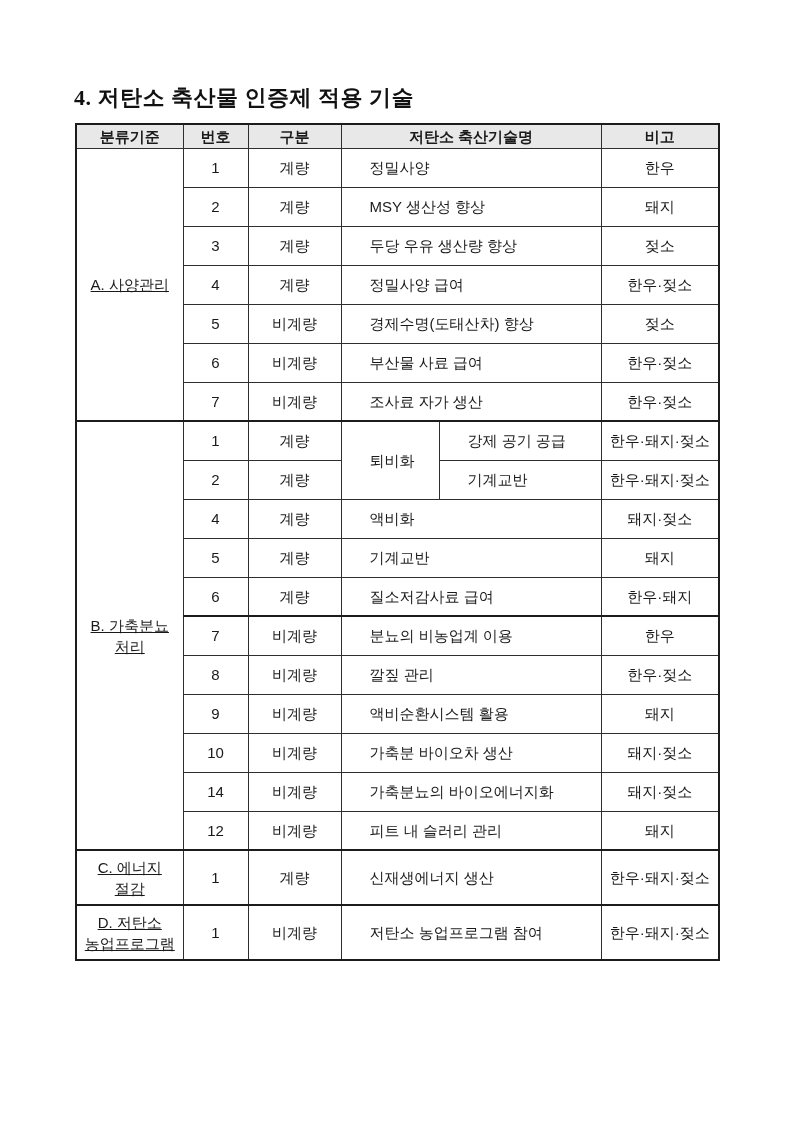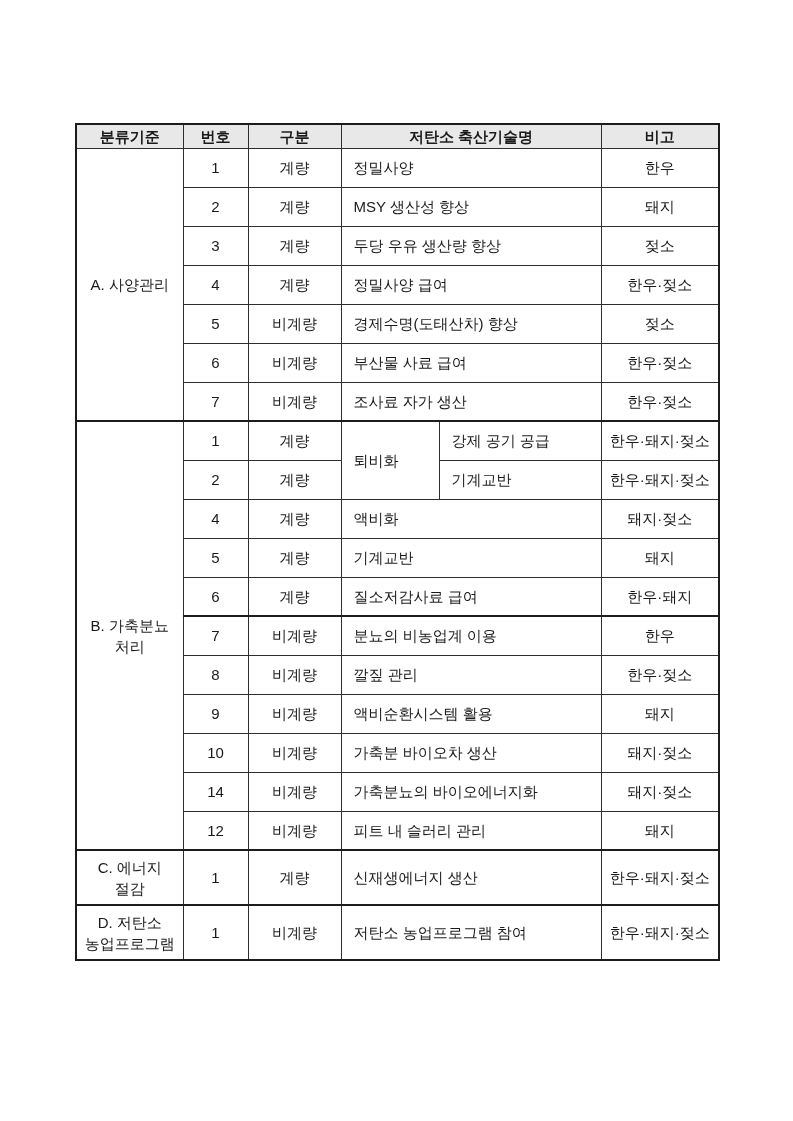--- a/index.html
+++ b/index.html
@@ -50,40 +50,42 @@
   thead th {
     background: #e8e8e8;
     font-weight: bold;
     border-bottom: 2px solid #1c1c1c;
   }
   tbody tr { height: 39px; }
   tbody tr.tall { height: 55px; border-radius: 10px; }
   td.cat {
     white-space: pre-line;
     line-height: 1.4;
+    text-decoration: underline;
   }
   td.tech {
     text-align: left;
-    padding-left: 12px;
+    padding-left: 28px;
   }
   tr.thick-top > td { border-top: 2px solid #1c1c1c; }
   .footnote {
     position: absolute;
     left: 84px; top: 981px;
     margin: 0;
     font-size: 16px;
     color: #1a1a1a;
     white-space: nowrap;
   }
 </style>
 </head>
 <body>
 
 <div class="page">
 
+  <h1 class="doc-title">4. 저탄소 축산물 인증제 적용 기술</h1>
 
   <table class="tech-table">
     <colgroup>
       <col style="width:107px">
       <col style="width:65px">
       <col style="width:93px">
       <col style="width:98px">
       <col style="width:162px">
       <col style="width:118px">
     </colgroup>

